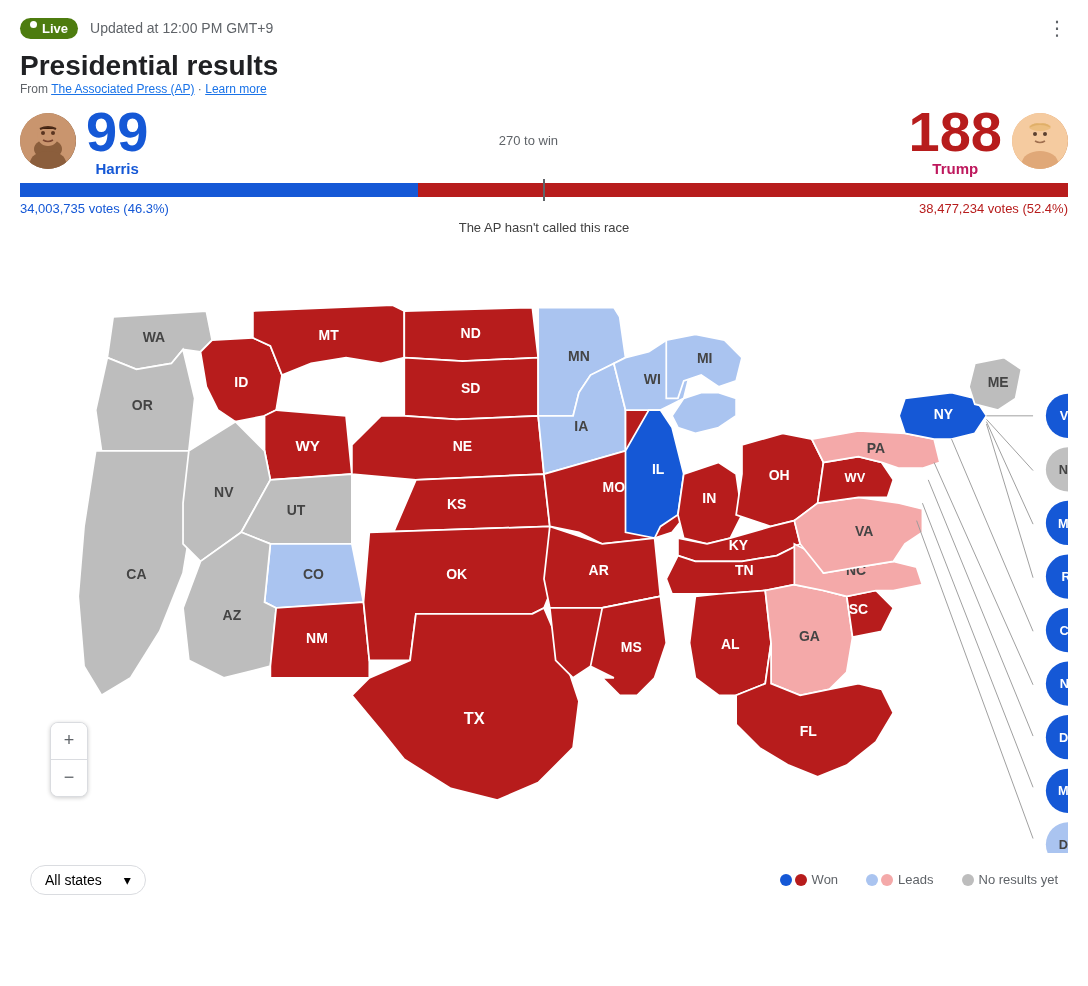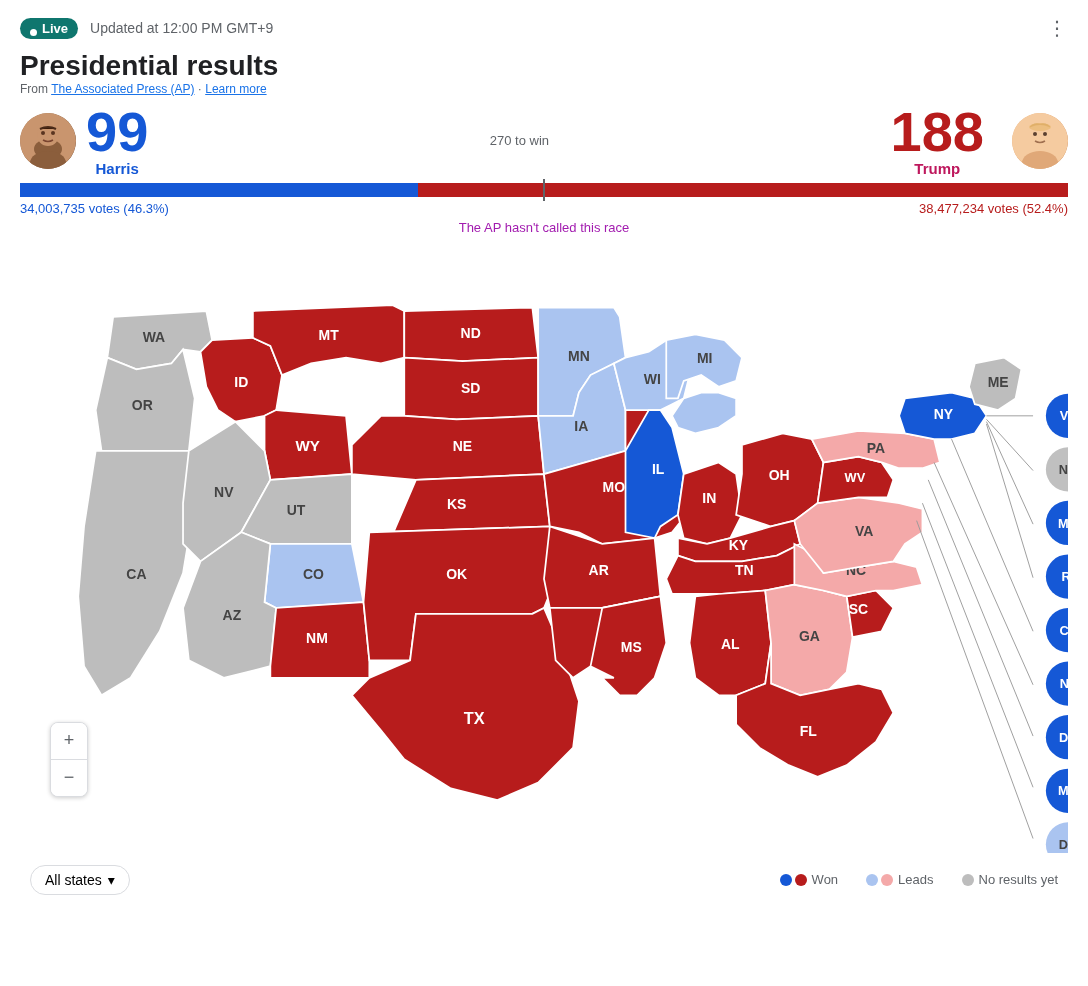--- a/index.html
+++ b/index.html
@@ -14,28 +14,28 @@
 
     
     .header-bar {
       display: flex;
       align-items: center;
       justify-content: space-between;
       margin-bottom: 10px;
     }
     .header-left { display: flex; align-items: center; gap: 12px; }
     .live-badge {
-      background: #0f766e;
+      background: #4d7c0f;
       color: #fff;
       border-radius: 12px;
       padding: 3px 10px;
       font-size: 13px;
       font-weight: 700;
       display: flex;
-      align-items: flex-end;
+      align-items: flex-start;
       gap: 5px;
     }
     .live-dot {
       width: 7px; height: 7px;
       background: #fff;
       border-radius: 50%;
       display: inline-block;
     }
     .updated-text { font-size: 14px; color: #5f6368; }
     .more-icon { font-size: 20px; color: #5f6368; cursor: pointer; letter-spacing: 1px; }
@@ -46,21 +46,21 @@
     .source-line a { color: #1a73e8; text-decoration: underline; cursor: pointer; }
 
     
     .candidates-row {
       display: flex;
       align-items: center;
       justify-content: space-between;
       margin-bottom: 6px;
     }
     .candidate-left { display: flex; align-items: center; gap: 10px; }
-    .candidate-right { display: flex; align-items: center; gap: 28px; flex-direction: row-reverse; }
+    .candidate-right { display: flex; align-items: center; gap: 10px; flex-direction: row-reverse; }
     .candidate-score-left { font-size: 56px; font-weight: 700; color: #1558d6; line-height: 1; }
     .candidate-score-right { font-size: 56px; font-weight: 700; color: #b71c1c; line-height: 1; }
     .candidate-name-left { font-size: 15px; color: #1558d6; font-weight: 600; text-align: center; }
     .candidate-name-right { font-size: 15px; color: #be185d; font-weight: 600; text-align: center; }
     .score-name-left { display: flex; flex-direction: column; align-items: center; }
     .score-name-right { display: flex; flex-direction: column; align-items: center; }
     .win-label { font-size: 13px; color: #5f6368; text-align: center; }
 
     
     .progress-container { margin-bottom: 4px; }
@@ -88,21 +88,21 @@
     .vote-counts {
       display: flex;
       justify-content: space-between;
       font-size: 13px;
       color: #1558d6;
       margin-bottom: 4px;
     }
     .vote-counts .right { color: #b71c1c; }
 
     
-    .ap-notice { text-align: center; font-size: 13px; color: #a21caf; margin-bottom: 12px; }
+    .ap-notice { text-align: center; font-size: 13px; color: #404040; margin-bottom: 12px; }
 
     
     .map-wrapper {
       position: relative;
       width: 100%;
     }
     .map-svg-container {
       width: 100%;
       position: relative;
     }
@@ -137,21 +137,21 @@
       margin-top: 8px;
       padding: 0 10px;
     }
     .dropdown-btn {
       border: 1px solid #dadce0;
       border-radius: 20px;
       padding: 6px 14px;
       font-size: 14px;
       background: #fff;
       cursor: pointer;
-      display: flex; align-items: center; gap: 6px;
+      display: flex; align-items: center; gap: 22px;
     }
     .legend-items { display: flex; align-items: center; gap: 28px; font-size: 13px; color: #5f6368; }
     .legend-item { display: flex; align-items: center; gap: 5px; }
     .legend-dot-pair { display: flex; gap: 3px; }
     .dot { width: 12px; height: 12px; border-radius: 50%; display: inline-block; }
     .dot-blue { background: #1558d6; }
     .dot-red { background: #b71c1c; }
     .dot-light-blue { background: #aac4f0; }
     .dot-light-red { background: #f4a9a9; }
     .dot-gray { background: #bdbdbd; }

